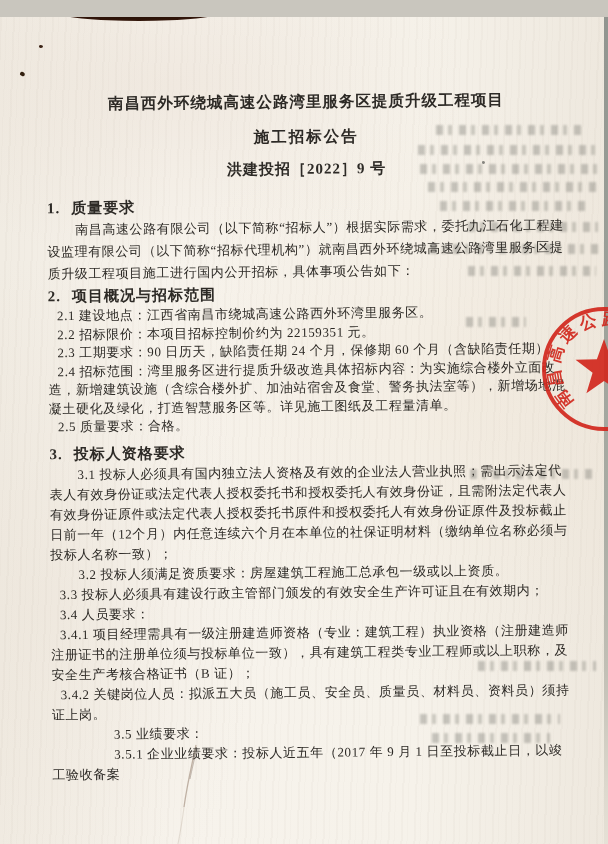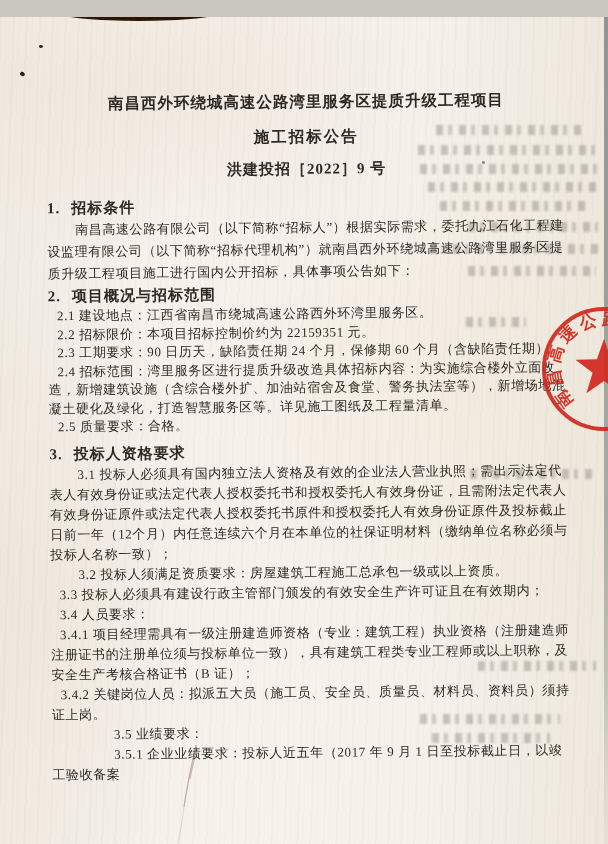--- a/index.html
+++ b/index.html
@@ -120,21 +120,21 @@
     <path d="M184,790 C182,808 178,826 175,843" fill="none" stroke="#8d7460" stroke-width="1.1" opacity="0.18"></path>
     <path d="M197,731 C194,744 192,752 190,762" fill="none" stroke="#4e3a2c" stroke-width="0.8" opacity="0.4"></path>
   </svg>
 
   <div class="content">
     <div class="title1">南昌西外环绕城高速公路湾里服务区提质升级工程项目</div>
     <div class="title2">施工招标公告</div>
     <div class="docnum">洪建投招［2022］9 号</div>
 
     <div class="sec-head h1">
-      <span class="sec-num">1.</span><span>招标条件</span>
+      <span class="sec-num">1.</span><span>质量要求</span>
     </div>
     <p class="body lh22 ind-m mt2">南昌高速公路有限公司（以下简称“招标人”）根据实际需求，委托九江石化工程建设监理有限公司（以下简称“招标代理机构”）就南昌西外环绕城高速公路湾里服务区提质升级工程项目施工进行国内公开招标，具体事项公告如下：</p>
 
     <div class="sec-head h2">
       <span class="sec-num">2.</span><span>项目概况与招标范围</span>
     </div>
     <p class="body lh19 ind-s mt2 mb2">2.1 建设地点：江西省南昌市绕城高速公路西外环湾里服务区。</p>
     <p class="body lh19 ind-s mb2">2.2 招标限价：本项目招标控制价约为 22159351 元。</p>
     <p class="body lh19 ind-s mb2">2.3 工期要求：90 日历天，缺陷责任期 24 个月，保修期 60 个月（含缺陷责任期）。</p>
     <p class="body lh19 ind-s mb2">2.4 招标范围：湾里服务区进行提质升级改造具体招标内容：为实施综合楼外立面改造，新增建筑设施（含综合楼外扩、加油站宿舍及食堂、警务执法室等），新增场地混凝土硬化及绿化，打造智慧服务区等。详见施工图纸及工程量清单。</p>

